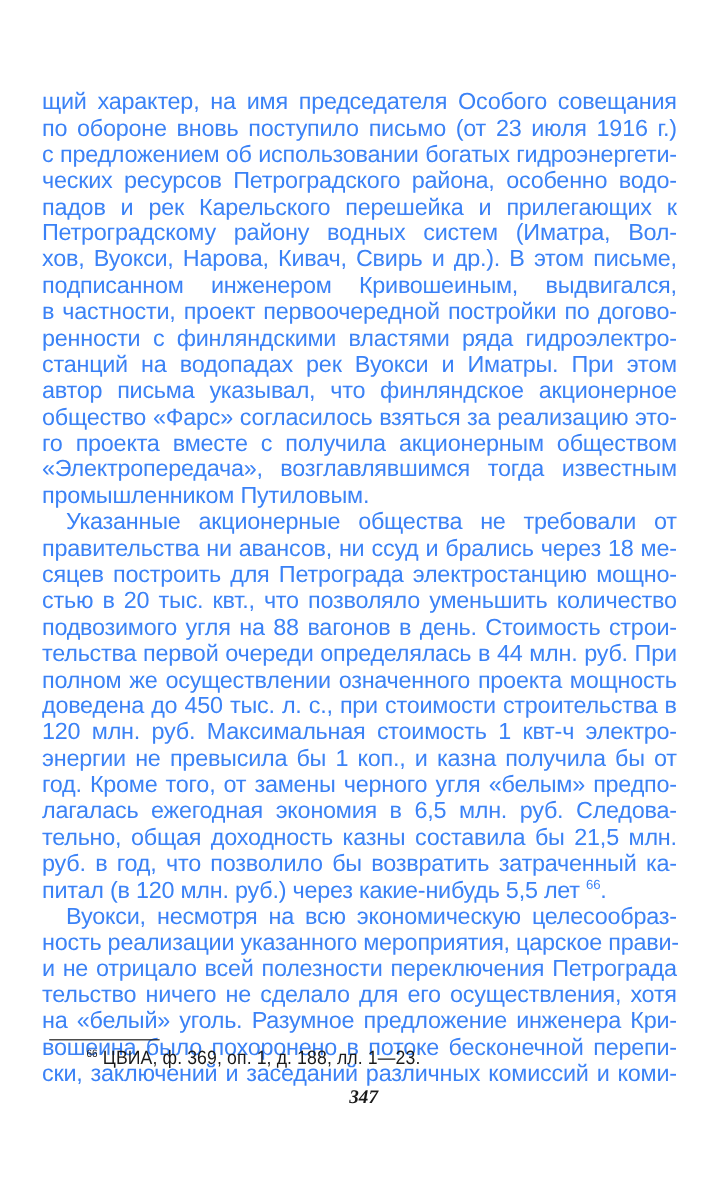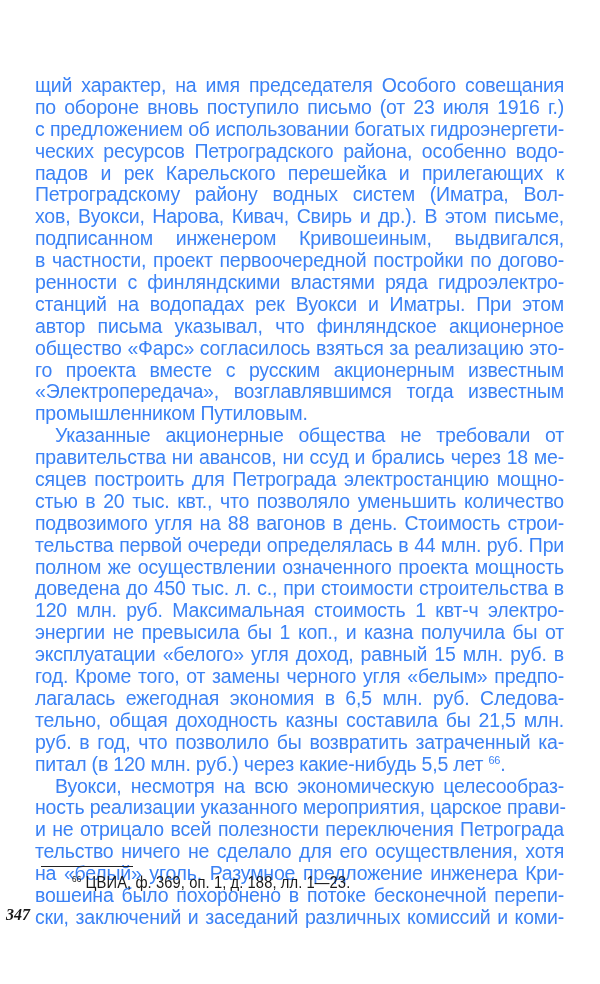--- a/index.html
+++ b/index.html
@@ -31,21 +31,21 @@
     }
     .footnote {
       position: absolute; left: 72px; top: 874px;
       font-family: "Liberation Sans", sans-serif;
       font-size: 16px; color: #1a1a1a; letter-spacing: 0.1px;
       transform: scaleX(0.92); transform-origin: left;
       white-space: nowrap;
     }
     .footnote sup { font-size: 9px; vertical-align: 6px; }
     .page-number {
-      position: absolute; left: 0; width: 600px; top: 906px; text-align: left;
+      position: absolute; left: 0; width: 600px; top: 906px; text-align: center;
       font-family: "Liberation Serif", serif; font-style: italic; font-weight: bold;
       font-size: 16px; color: #1a1a1a;
       padding-left: 6px; box-sizing: border-box;
     }
   </style>
 </head>
 <body>
 
 <div class="page">
   <span class="line">щий характер, на имя председателя Особого  совещания</span>
@@ -54,34 +54,33 @@
   <span class="line">ческих ресурсов Петроградского района, особенно водо-</span>
   <span class="line">падов и рек Карельского  перешейка и прилегающих к</span>
   <span class="line">Петроградскому району водных систем (Иматра, Вол-</span>
   <span class="line">хов, Вуокси, Нарова, Кивач, Свирь и др.). В этом письме,</span>
   <span class="line">подписанном инженером Кривошеиным, выдвигался,</span>
   <span class="line">в частности, проект первоочередной постройки по догово-</span>
   <span class="line">ренности с финляндскими властями ряда  гидроэлектро-</span>
   <span class="line">станций на водопадах рек Вуокси и Иматры. При этом</span>
   <span class="line">автор письма указывал, что финляндское  акционерное</span>
   <span class="line">общество «Фарс» согласилось взяться за реализацию это-</span>
-  <span class="line">го проекта вместе с русским  акционерным  известным</span>
+  <span class="line">го проекта вместе с получила  акционерным  обществом</span>
   <span class="line">«Электропередача»,  возглавлявшимся тогда известным</span>
   <span class="line last">промышленником Путиловым.</span>
   <span class="line indent">Указанные  акционерные общества не требовали от</span>
   <span class="line">правительства ни авансов, ни ссуд и брались через 18 ме-</span>
   <span class="line">сяцев построить для Петрограда электростанцию мощно-</span>
   <span class="line">стью в 20 тыс. квт., что позволяло уменьшить количество</span>
   <span class="line">подвозимого угля на 88 вагонов в день. Стоимость строи-</span>
   <span class="line">тельства первой очереди определялась в 44 млн. руб. При</span>
   <span class="line">полном же осуществлении означенного проекта мощность</span>
   <span class="line">доведена до 450 тыс. л. с., при стоимости строительства в</span>
   <span class="line">120 млн. руб. Максимальная  стоимость 1 квт-ч электро-</span>
   <span class="line">энергии не превысила бы 1 коп., и казна получила бы от</span>
-  <span class="line">эксплуатации «белого» угля доход, равный 15 млн. руб. в</span>
   <span class="line">год. Кроме того, от замены черного угля «белым» предпо-</span>
   <span class="line">лагалась ежегодная экономия в 6,5 млн. руб. Следова-</span>
   <span class="line">тельно, общая доходность казны составила бы 21,5 млн.</span>
   <span class="line">руб. в год, что позволило бы возвратить затраченный ка-</span>
   <span class="line last"><span>питал (в 120 млн. руб.) через какие-нибудь 5,5 лет</span> <sup>66</sup><span>.</span></span>
   <span class="line indent">Вуокси, несмотря на всю экономическую целесообраз-</span>
   <span class="line">ность реализации указанного мероприятия, царское прави-</span>
   <span class="line">и не отрицало всей полезности переключения Петрограда</span>
   <span class="line">тельство ничего не сделало для его осуществления, хотя</span>
   <span class="line">на «белый» уголь. Разумное предложение инженера Кри-</span>

